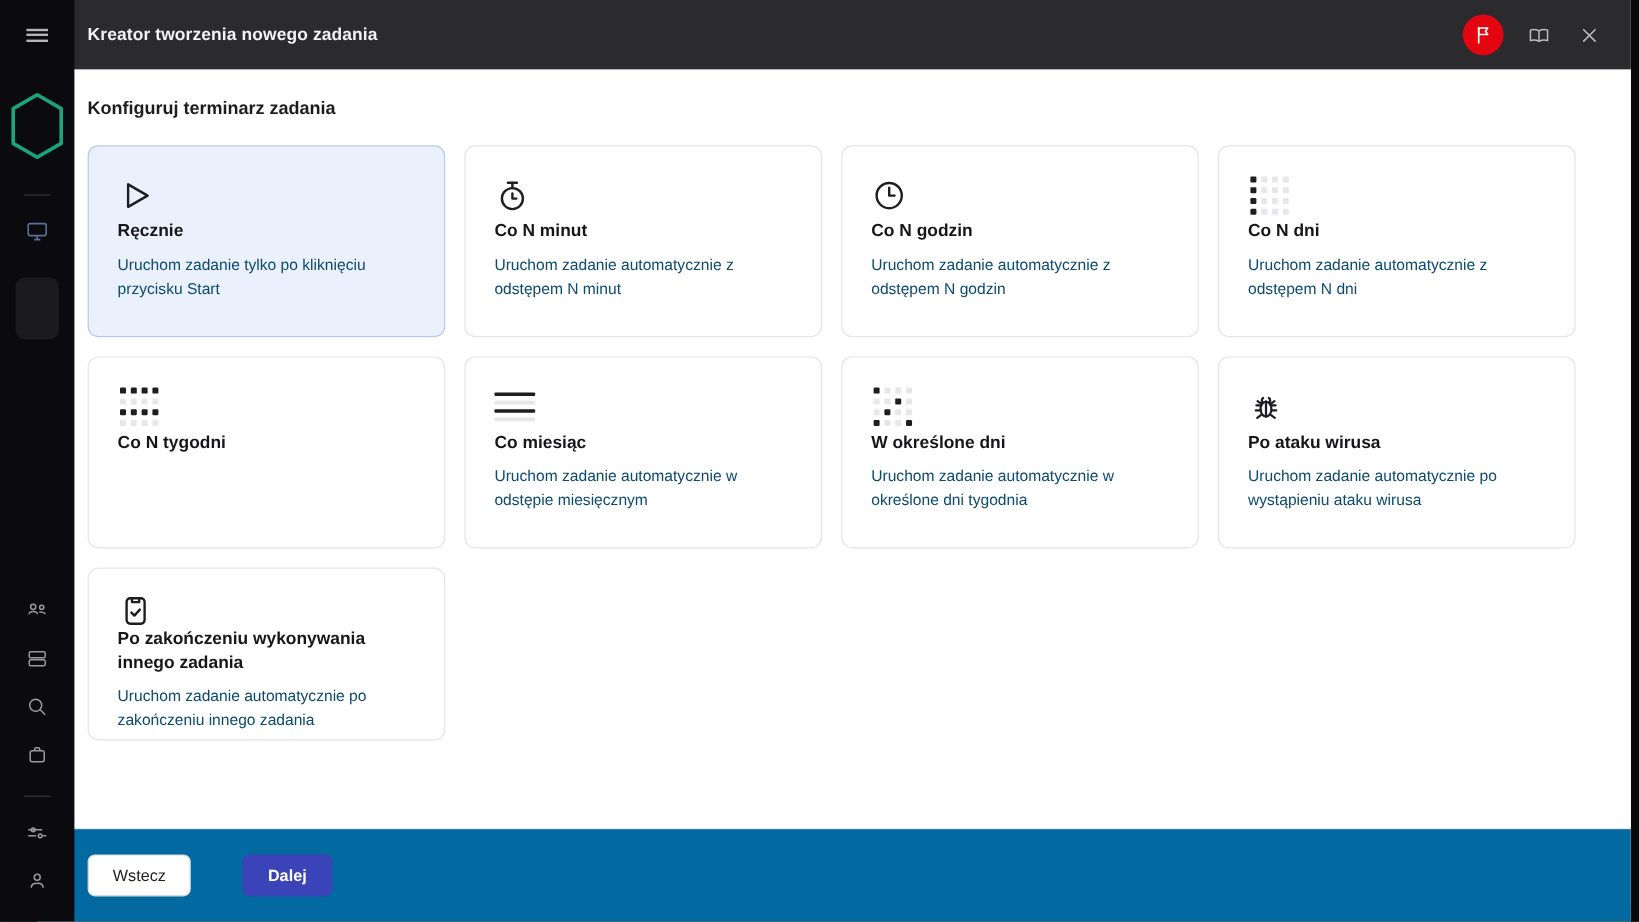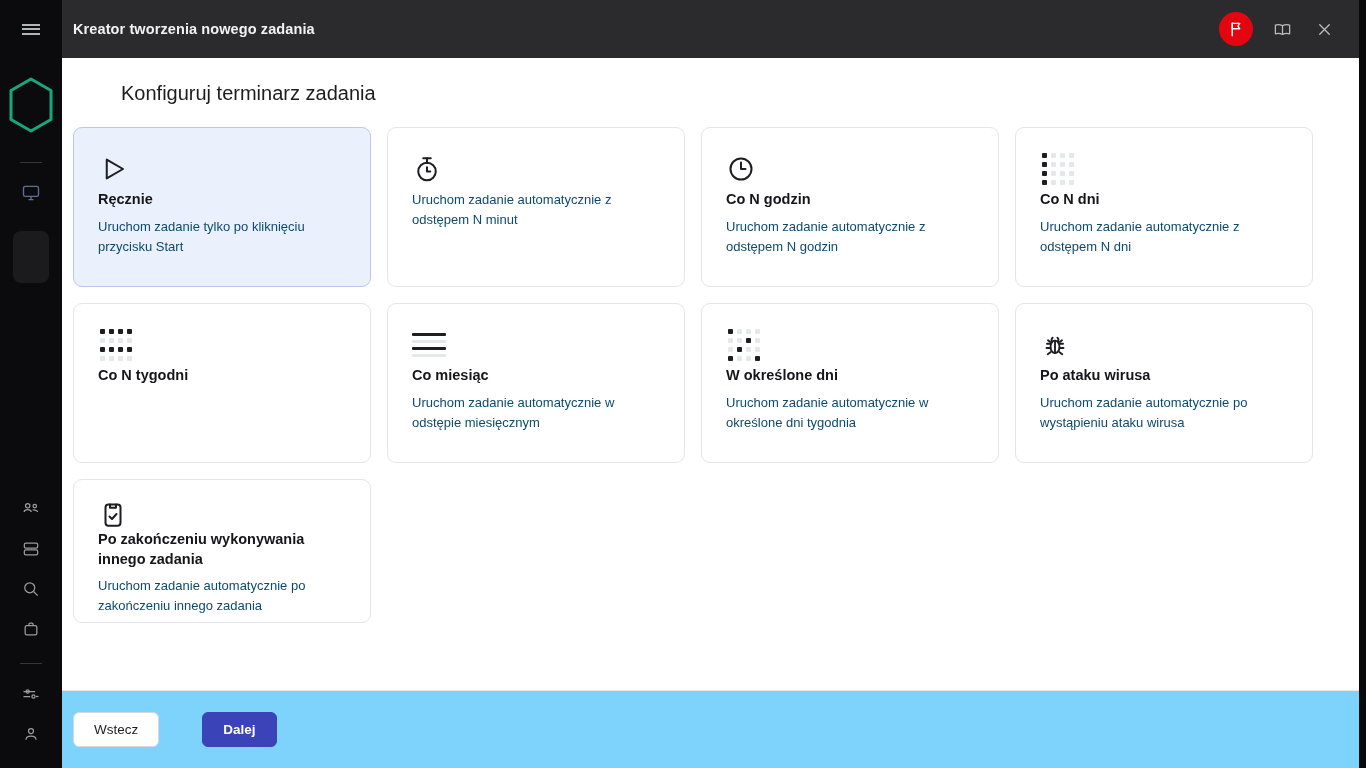--- a/index.html
+++ b/index.html
@@ -109,25 +109,24 @@
     cursor: pointer;
   }
 
   .body {
     flex: 1 1 auto;
     overflow: hidden;
     padding: 24px 42px 0 42px;
     background: #fff;
   }
   .section-title {
-    font-size: 20px;
+    font-size: 15px;
     color: #1d1d1f;
-    font-weight: 400;
+    font-weight: 700;
     margin-bottom: 22px;
-    margin-left: 48px;
   }
 
   
   .grid {
     display: grid;
     grid-template-columns: repeat(4, 298px);
     gap: 16px 16px;
   }
   .card {
     border: 1px solid #e3e5ea;
@@ -185,21 +184,21 @@
 
   
   .footer {
     flex: 0 0 78px;
     height: 78px;
     border-top: 1px solid #e6e7ea;
     display: flex;
     align-items: center;
     padding: 0 42px;
     gap: 14px;
-    background: #7dd3fc;
+    background: #0369a1;
   }
   .btn {
     font-family: "Liberation Sans", sans-serif;
     font-size: 13.5px;
     border-radius: 6px;
     padding: 9px 20px;
     cursor: pointer;
     border: 1px solid #d5d7dd;
     background: #fff;
     color: #1d1d22;
@@ -334,20 +333,21 @@
 
         <div class="card">
           <div class="ic">
             <svg width="30" height="30" viewBox="0 0 24 24" fill="none" stroke="#1d1d22" stroke-width="1.6" stroke-linecap="round">
               <circle cx="12" cy="14" r="7"></circle>
               <path d="M12 14v-3.4M12 14h2.6"></path>
               <path d="M9 3.4h6"></path>
               <path d="M12 3.6V7"></path>
             </svg>
           </div>
+          <div class="c-title">Co N minut</div>
           <div class="c-desc">Uruchom zadanie automatycznie z odstępem N minut</div>
         </div>
 
         <div class="card">
           <div class="ic">
             <svg width="30" height="30" viewBox="0 0 24 24" fill="none" stroke="#1d1d22" stroke-width="1.6" stroke-linecap="round">
               <circle cx="12" cy="12" r="8.4"></circle>
               <path d="M12 12V6.8M12 12h3.6"></path>
             </svg>
           </div>

